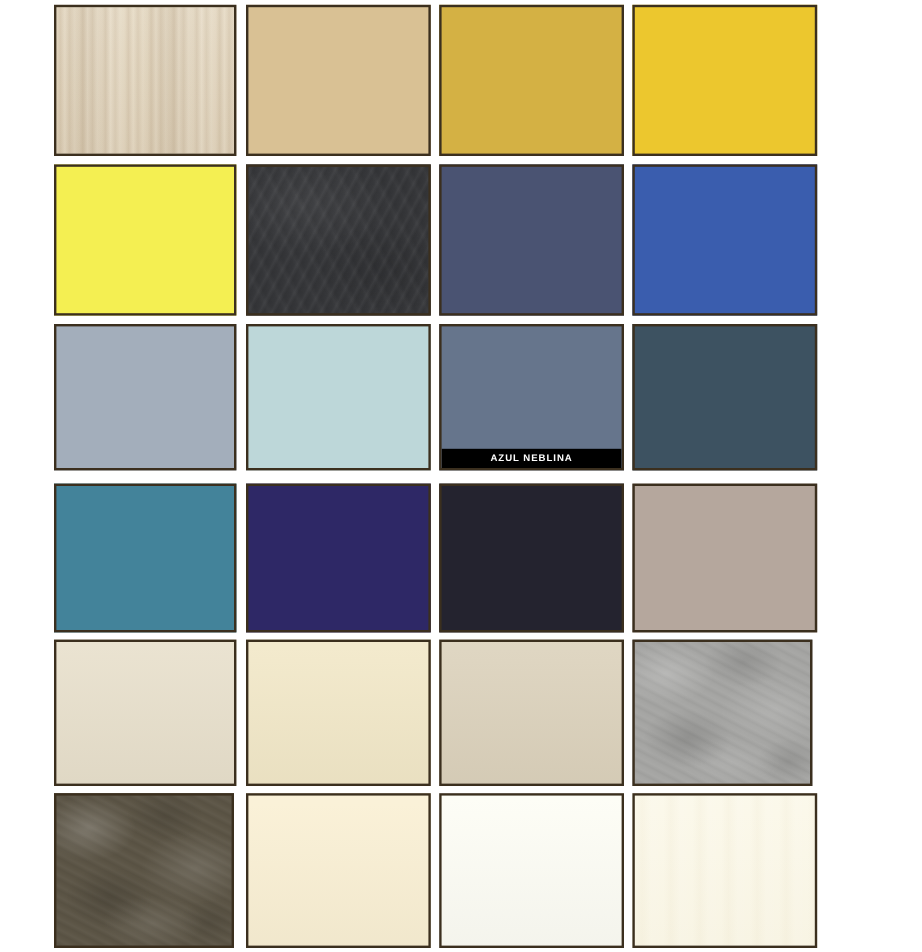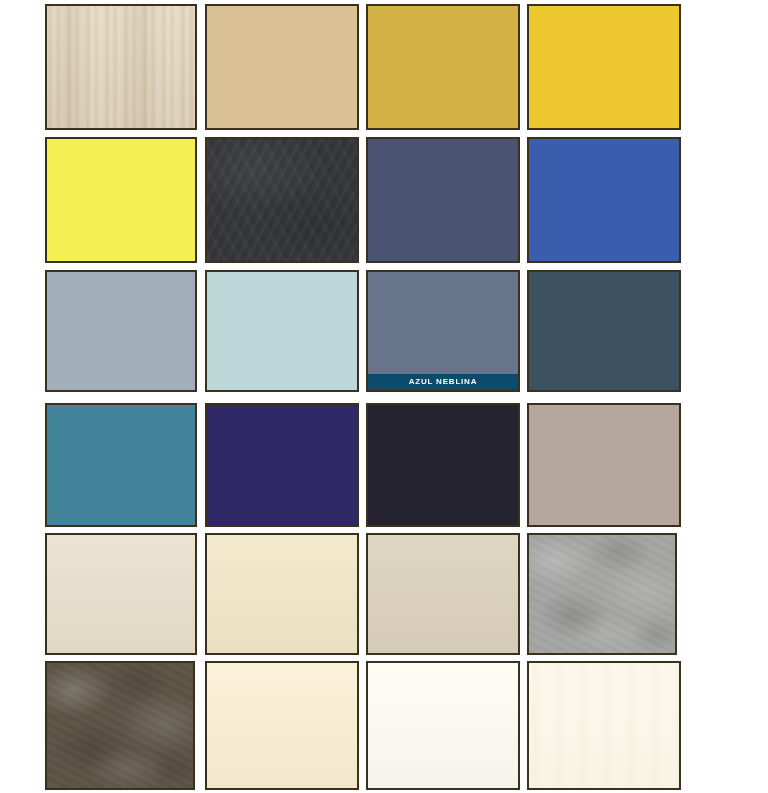--- a/index.html
+++ b/index.html
@@ -146,21 +146,21 @@
       <div class="swatch-fill"></div>
     </div>
     <div class="swatch " style="left: 45px; top: 270px; width: 152px; height: 122px; border-color: rgb(59, 47, 30); background: rgb(163, 174, 187);">
       <div class="swatch-fill"></div>
     </div>
     <div class="swatch " style="left: 205px; top: 270px; width: 154px; height: 122px; border-color: rgb(59, 47, 30); background: rgb(189, 215, 217);">
       <div class="swatch-fill"></div>
     </div>
     <div class="swatch " style="left: 366px; top: 270px; width: 154px; height: 122px; border-color: rgb(59, 47, 30); background: rgb(102, 117, 140);">
       <div class="swatch-fill"></div>
-      <div class="swatch-caption" style="background: #0c4a6e; color: rgb(255, 255, 255);">AZUL NEBLINA</div>
+      <div class="swatch-caption" style="background: #000000; color: rgb(255, 255, 255);">AZUL NEBLINA</div>
     </div>
     <div class="swatch " style="left: 527px; top: 270px; width: 154px; height: 122px; border-color: rgb(59, 47, 30); background: rgb(61, 82, 97);">
       <div class="swatch-fill"></div>
     </div>
     <div class="swatch " style="left: 45px; top: 403px; width: 152px; height: 124px; border-color: rgb(59, 47, 30); background: rgb(67, 131, 154);">
       <div class="swatch-fill"></div>
     </div>
     <div class="swatch " style="left: 205px; top: 403px; width: 154px; height: 124px; border-color: rgb(59, 47, 30); background: rgb(46, 40, 102);">
       <div class="swatch-fill"></div>
     </div>

